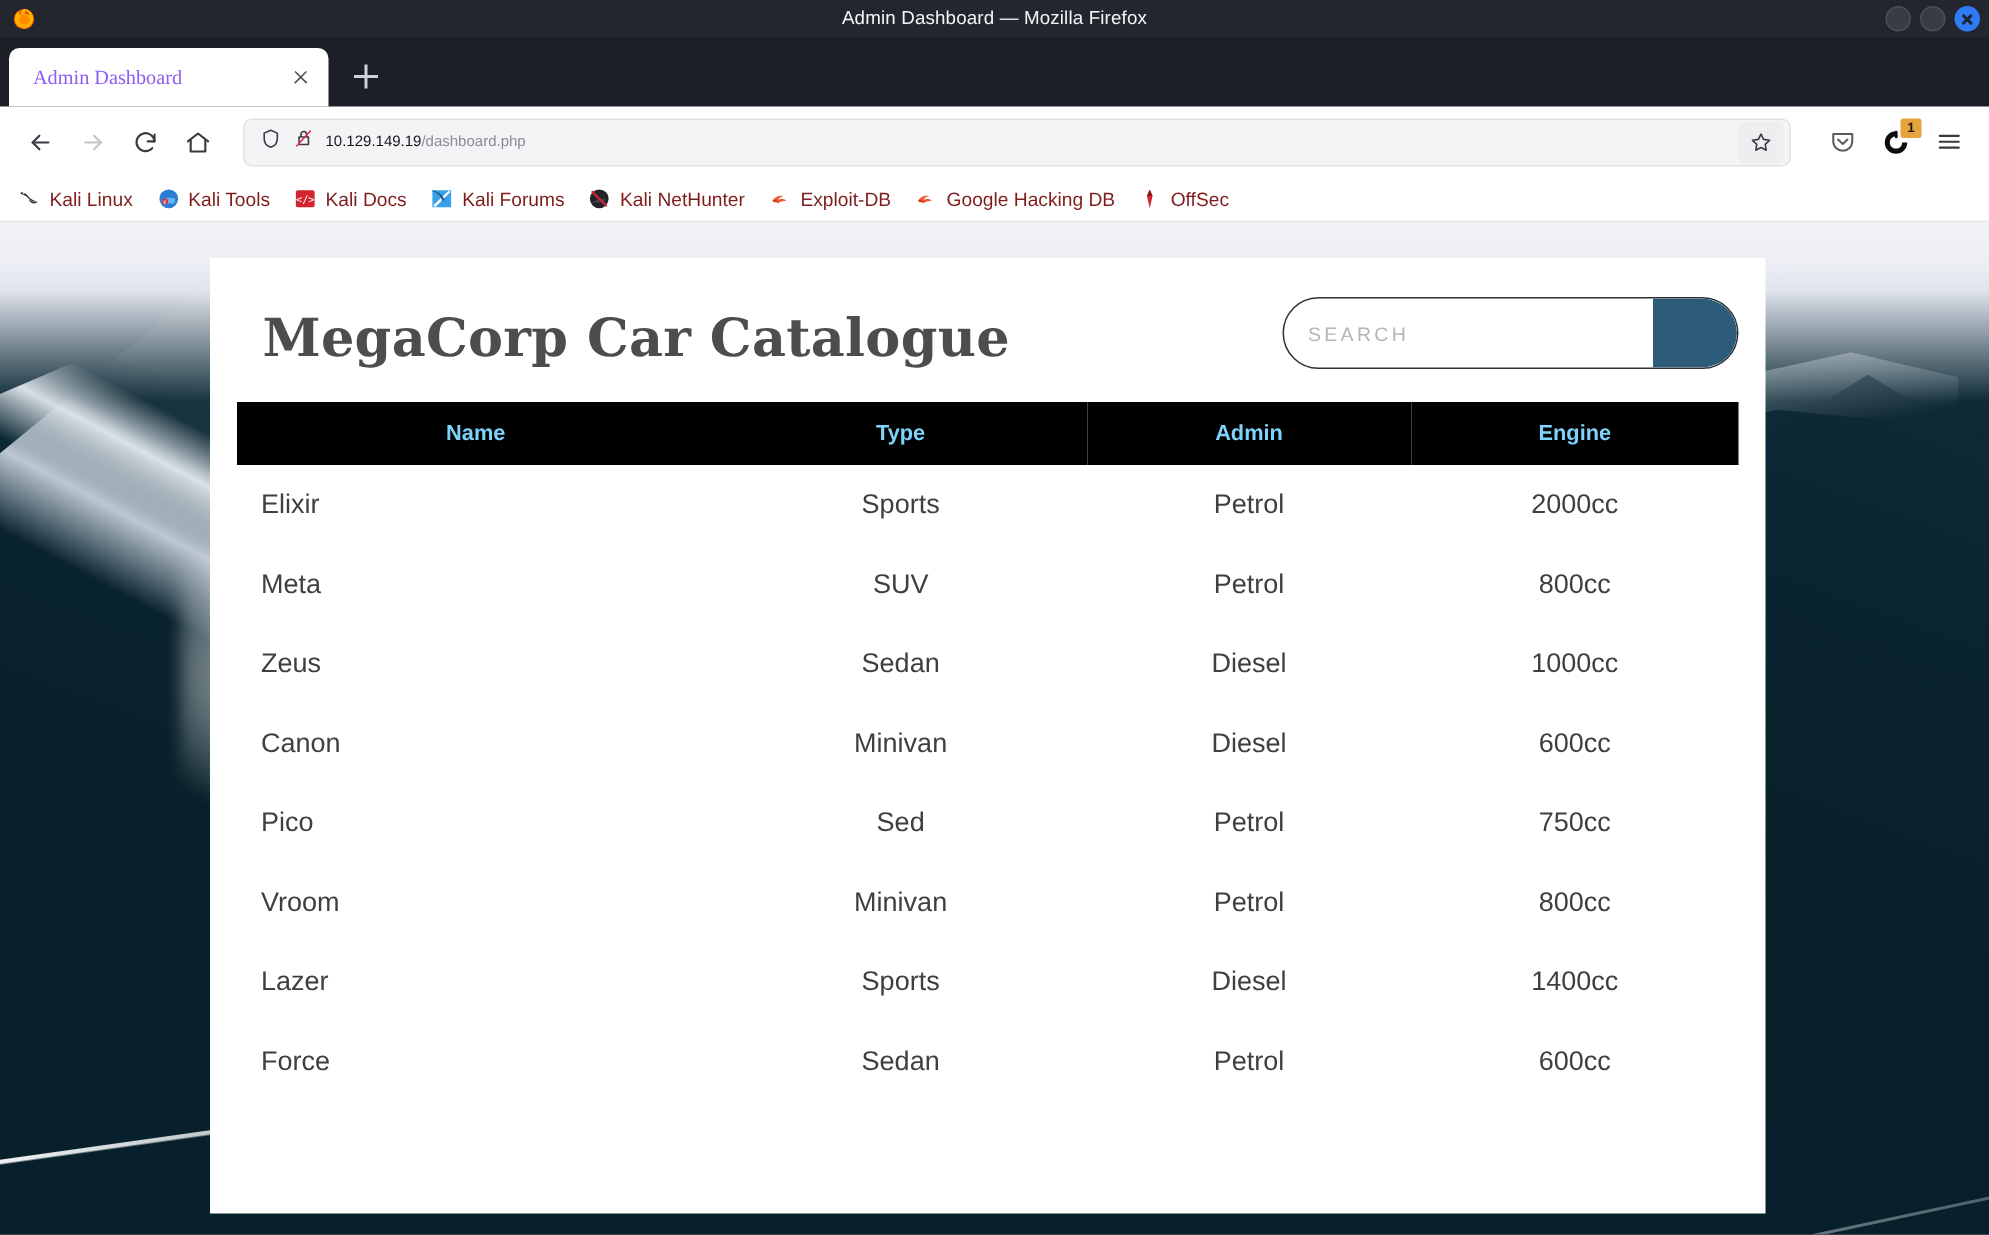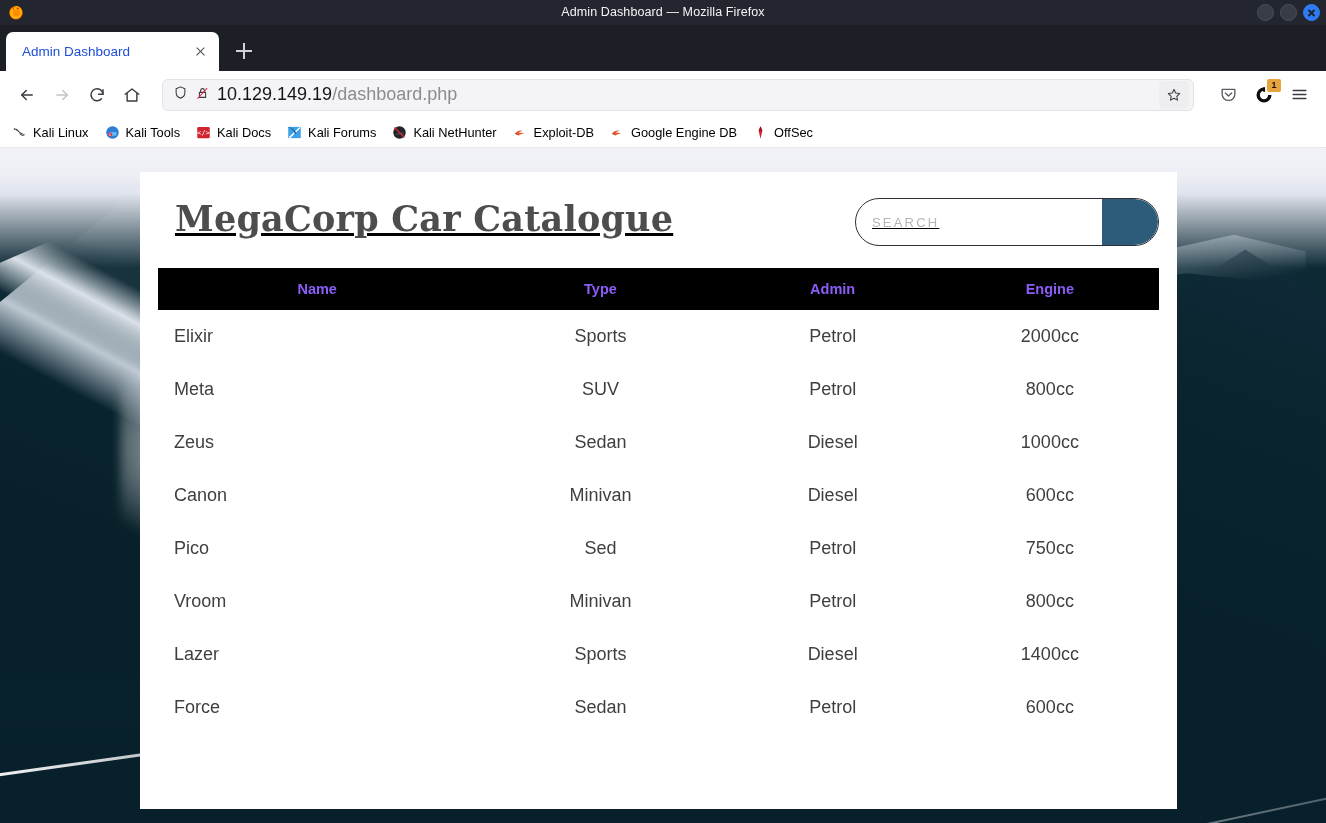--- a/index.html
+++ b/index.html
@@ -36,22 +36,22 @@
   .tabstrip {
     height: 46px; background: #1c1f26; display: flex; align-items: flex-end;
     padding: 0 0 0 6px; flex: none;
   }
   .tab {
     width: 213px; height: 39px; background: #fff; border-radius: 7px 7px 0 0;
     display: flex; align-items: center; padding: 0 8px 0 16px; gap: 8px;
     position: relative;
   }
   .tab .tab-title {
-    flex: 1; font-size: 13.5px; color: #1d4ed8; white-space: nowrap;
-    overflow: hidden; text-overflow: ellipsis;
+    flex: 1; font-size: 13.5px; color: #8b5cf6; white-space: nowrap;
+    overflow: hidden; text-overflow: ellipsis; font-family: Liberation Serif, serif;
   }
   .tab .tab-close {
     width: 22px; height: 22px; border-radius: 4px; position: relative; flex: none;
   }
   .tab .tab-close::before, .tab .tab-close::after {
     content: ""; position: absolute; left: 5.5px; top: 10.4px; width: 11px; height: 1.3px;
     background: #4a4a52;
   }
   .tab .tab-close::before { transform: rotate(45deg); }
   .tab .tab-close::after  { transform: rotate(-45deg); }
@@ -71,41 +71,41 @@
     align-items: center; justify-content: center; flex: none;
   }
   .navbtn svg { display: block; }
 
   .urlbar {
     flex: 1; height: 32px; margin: 0 8px 0 12px; background: #f4f4f6;
     border: 1px solid #e2e2e6; border-radius: 6px;
     display: flex; align-items: center; padding: 0 4px 0 10px; gap: 7px;
   }
   .urlbar .url-text {
-    flex: 1; font-size: 18px; color: #8b8b93; white-space: nowrap; overflow: hidden;
+    flex: 1; font-size: 10px; color: #8b8b93; white-space: nowrap; overflow: hidden;
   }
   .urlbar .url-text .host { color: #15141a; }
   .star-btn {
     width: 30px; height: 28px; border-radius: 5px; background: #eeeef1;
     display: flex; align-items: center; justify-content: center; flex: none;
   }
   .right-icons { display: flex; align-items: center; gap: 4px; margin-left: 8px; }
   .ext-icon { position: relative; width: 30px; height: 30px; display: flex; align-items: center; justify-content: center; }
   .ext-badge {
     position: absolute; top: -1px; right: -2px; min-width: 14px; height: 13px;
     background: #e7a33e; color: #20130a; font-size: 9px; line-height: 13px;
     text-align: center; border-radius: 2px; padding: 0 2px; font-weight: 600;
   }
 
   .bookmarks {
     height: 30px; background: #fff; display: flex; align-items: center;
     padding: 0 12px; gap: 16px; flex: none; border-bottom: 1px solid #e8e8ea;
   }
   .bm { display: flex; align-items: center; gap: 6px; }
-  .bm .bm-label { font-size: 12.8px; color: #000000; white-space: nowrap; }
+  .bm .bm-label { font-size: 12.8px; color: #7f1d1d; white-space: nowrap; }
   .bm .bm-ico { width: 15px; height: 15px; display: block; flex: none; }
 
   
   .viewport {
     flex: 1; position: relative; overflow: hidden; background: #0b2029;
   }
   .bg {
     position: absolute; inset: 0;
     background:
       linear-gradient(175deg, rgba(255,255,255,0) 60%, rgba(255,255,255,0) 100%),
@@ -151,23 +151,22 @@
   .rl2 { left: 530px; bottom: 54px; width: 56px;  height: 3px; transform: rotate(52deg); opacity: .75; }
   .rl3 { right: -60px; bottom: 8px; width: 420px; height: 4px; transform: rotate(-17deg); transform-origin: right bottom; }
   .rl4 { right: -60px; bottom: 36px; width: 300px; height: 2px; transform: rotate(-12deg); transform-origin: right bottom; opacity: .5; }
 
   
   .card {
     position: absolute; left: 140px; top: 24px; width: 1037px; height: 637px;
     background: #fff; padding: 26px 18px 0 18px;
   }
   .card-head {
-    display: flex; align-items: flex-start; justify-content: space-between;
+    display: flex; align-items: flex-end; justify-content: space-between;
     padding: 0 0 0 17px;
-    text-decoration: underline;
   }
   .page-title {
     font-family: "DejaVu Serif", "Liberation Serif", serif;
     font-size: 35px; font-weight: 700; color: #4d4d4d; letter-spacing: .2px;
   }
   .search-wrap {
     display: flex; align-items: stretch; width: 304px; height: 48px;
     border: 1px solid #2f3136; border-radius: 24px; overflow: hidden; background: #fff;
   }
   .search-input {
@@ -177,21 +176,21 @@
   }
   .search-input::placeholder { color: #b5b5b5; letter-spacing: 2.2px; }
   .search-btn {
     width: 56px; border: 0; background: #2d5b7a; cursor: pointer;
     border-radius: 0 24px 24px 0;
   }
 
   .table-wrap { margin-top: 22px; }
   table { width: 100%; border-collapse: collapse; table-layout: fixed; }
   thead th {
-    background: #000; color: #8b5cf6; font-size: 14.5px; font-weight: 700;
+    background: #000; color: #7dd3fc; font-size: 14.5px; font-weight: 700;
     padding: 13px 0; text-align: center;
   }
   thead th.col-name  { width: 31.8%; }
   thead th.col-type  { width: 24.8%; }
   thead th.col-fuel  { width: 21.6%; }
   thead th.col-eng   { width: 21.8%; }
   tbody td {
     font-size: 18px; color: #3f3f3f; padding: 16px 0; text-align: center;
   }
   tbody td.name { text-align: left; padding-left: 16px; }
@@ -351,21 +350,21 @@
         <path d="M3 14c2-1 4-1 6 1-2 1-4 1-6-1z" fill="#c4401c"></path>
       </svg>
       <span class="bm-label">Exploit-DB</span>
     </div>
 
     <div class="bm">
       <svg class="bm-ico" viewBox="0 0 24 24">
         <path d="M3 14c3-4 7-6 12-5-3 1-5 2-6 4 3-1 6-1 9 1-4 0-7 1-9 3-2-2-4-3-6-3z" fill="#f0562d"></path>
         <path d="M3 14c2-1 4-1 6 1-2 1-4 1-6-1z" fill="#c4401c"></path>
       </svg>
-      <span class="bm-label">Google Engine DB</span>
+      <span class="bm-label">Google Hacking DB</span>
     </div>
 
     <div class="bm">
       <svg class="bm-ico" viewBox="0 0 24 24">
         <path d="M12 2l3 7-3 13-3-13z" fill="#d1242f"></path>
         <path d="M12 2l3 7h-6z" fill="#8f1620"></path>
       </svg>
       <span class="bm-label">OffSec</span>
     </div>
   </div>

